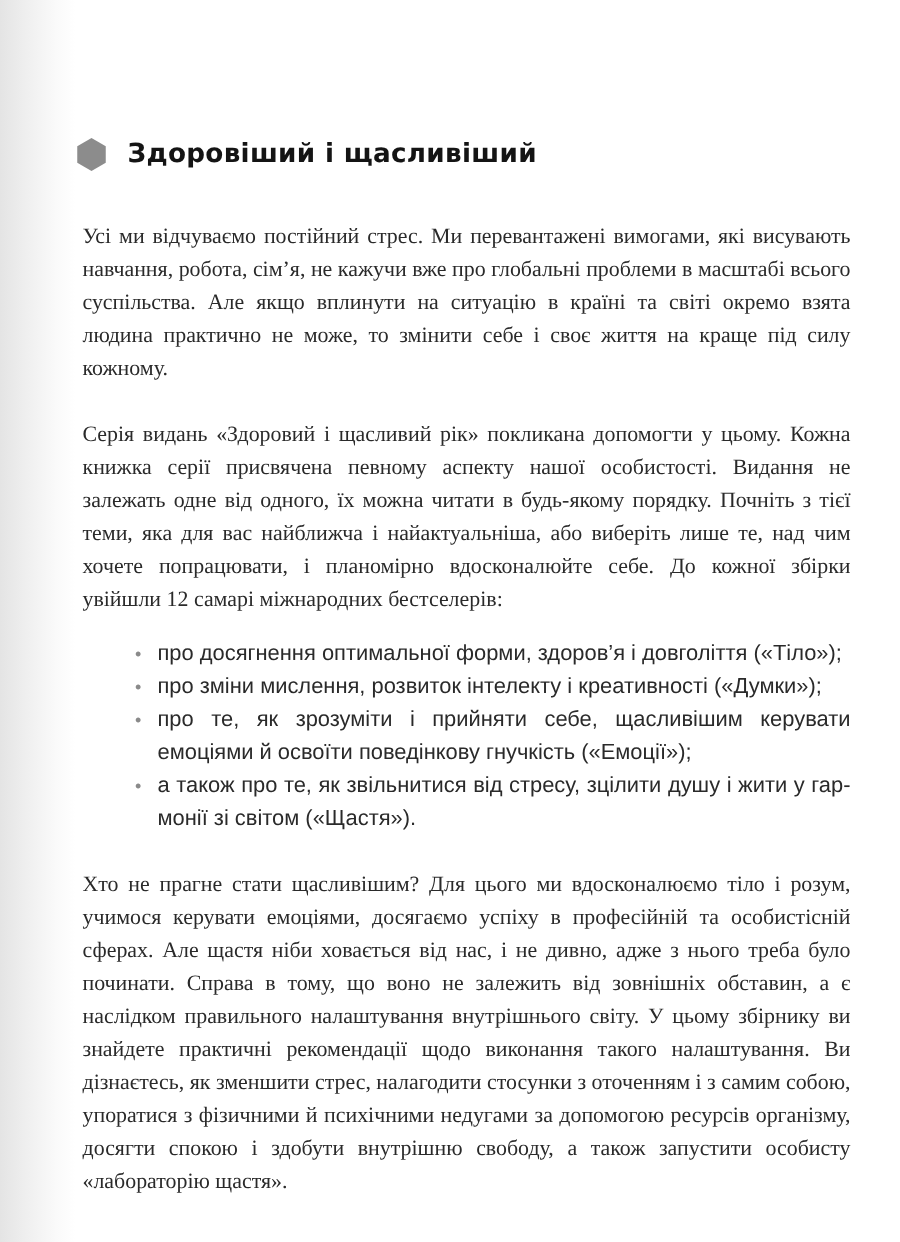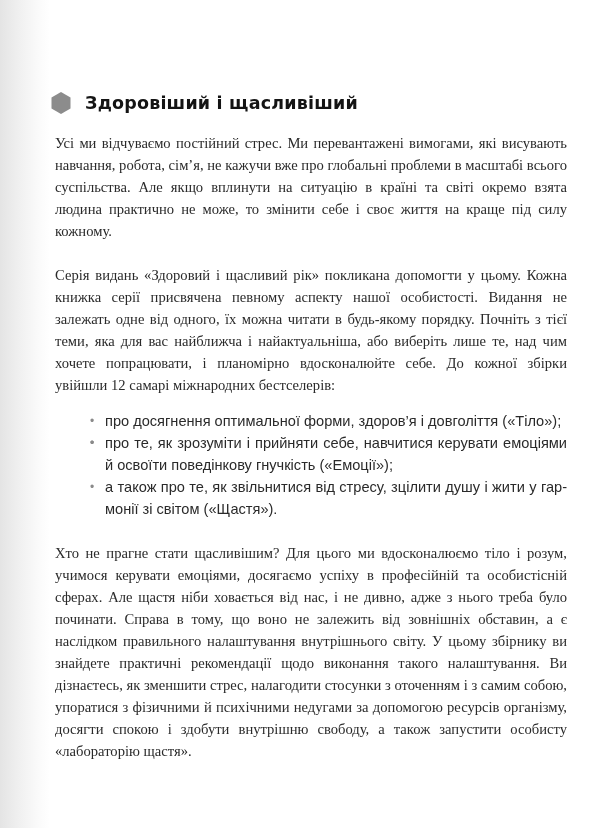--- a/index.html
+++ b/index.html
@@ -22,21 +22,21 @@
       left: 55px;
       top: 88px;
       width: 512px;
       color: #2a2a2a;
     }
     .heading {
       display: flex;
       align-items: center;
       height: 30px;
       margin-left: -4px;
-      margin-bottom: 14px;
+      margin-bottom: 29px;
     }
     .hex {
       width: 20px;
       height: 22px;
       margin-right: 14px;
     }
     .heading-title {
       font-family: "DejaVu Sans", sans-serif;
       font-weight: bold;
       font-size: 17.5px;
@@ -86,24 +86,25 @@
   <p>Усі ми відчуваємо постійний стрес. Ми перевантажені вимогами, які ви­сувають навчання, робота, сім’я, не кажучи вже про глобальні проблеми в масштабі всього суспільства. Але якщо вплинути на ситуацію в країні та світі окремо взята людина практично не може, то змінити себе і своє життя на краще під силу кожному.</p>
   <p style="margin-bottom:14px;">Серія видань «Здоровий і щасливий рік» покликана допомогти у цьому. Кожна книжка серії присвячена певному аспекту нашої особистості. Видання не залежать одне від одного, їх можна читати в будь-якому порядку. Почніть з тієї теми, яка для вас найближча і найактуальніша, або виберіть лише те, над чим хочете попрацювати, і планомірно вдосконалюйте себе. До кожної збірки увійшли 12 самарі міжнародних бестселерів:</p>
 
   <ul>
     <li>
       <span class="bullet">•</span>
       <span>про досягнення оптимальної форми, здоров’я і довголіття («Тіло»);</span>
     </li>
     <li>
       <span class="bullet">•</span>
+      <span>про зміни мислення, розвиток інтелекту і креативності («Думки»);</span>
     </li>
     <li>
       <span class="bullet">•</span>
-      <span>про те, як зрозуміти і прийняти себе, навчитися керувати емоціями й освоїти поведінкову гнучкість («Емоції»);</span>
+      <span>про те, як зрозуміти і прийняти себе, щасливішим керувати емоціями й освоїти поведінкову гнучкість («Емоції»);</span>
     </li>
     <li>
       <span class="bullet">•</span>
       <span>а також про те, як звільнитися від стресу, зцілити душу і жити у гар­монії зі світом («Щастя»).</span>
     </li>
   </ul>
 
   <p>Хто не прагне стати щасливішим? Для цього ми вдосконалюємо тіло і розум, учимося керувати емоціями, досягаємо успіху в професійній та особистісній сферах. Але щастя ніби ховається від нас, і не дивно, адже з нього треба було починати. Справа в тому, що воно не залежить від зовнішніх обставин, а є наслідком правильного налаштування внутрішнього світу. У цьому збірнику ви знайдете практичні рекомендації щодо виконання такого налаштування. Ви дізнаєтесь, як зменшити стрес, налагодити стосунки з оточенням і з са­мим собою, упоратися з фізичними й психічними недугами за допомогою ресурсів організму, досягти спокою і здобути внутрішню свободу, а також запустити особисту «лабораторію щастя».</p>
 
 </div>

